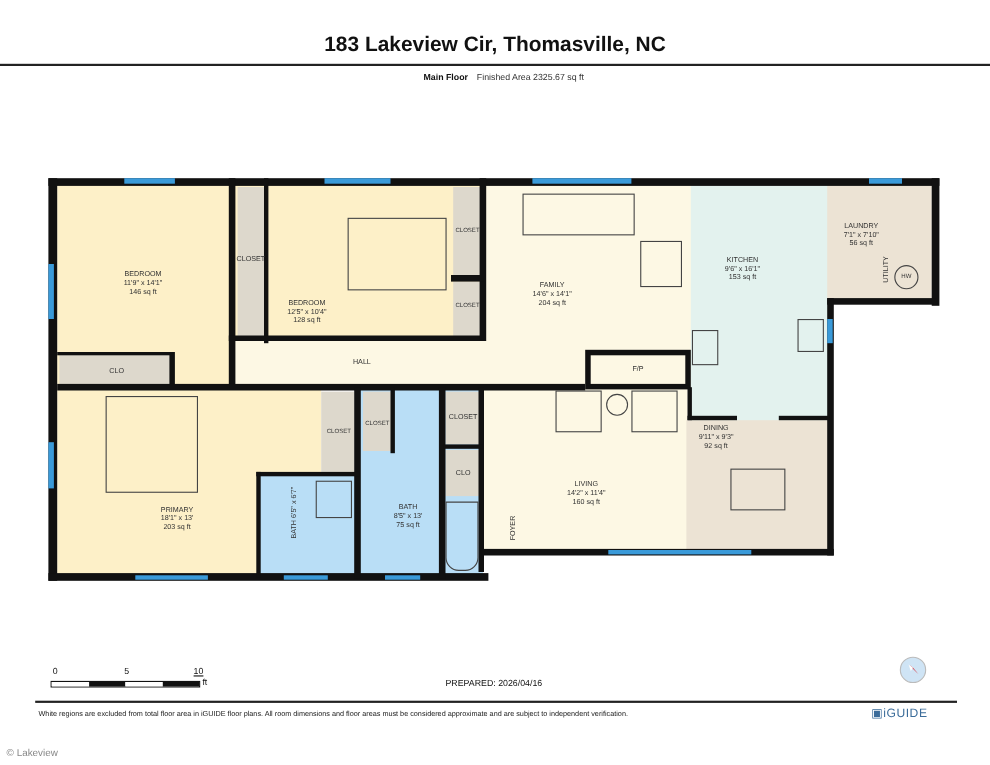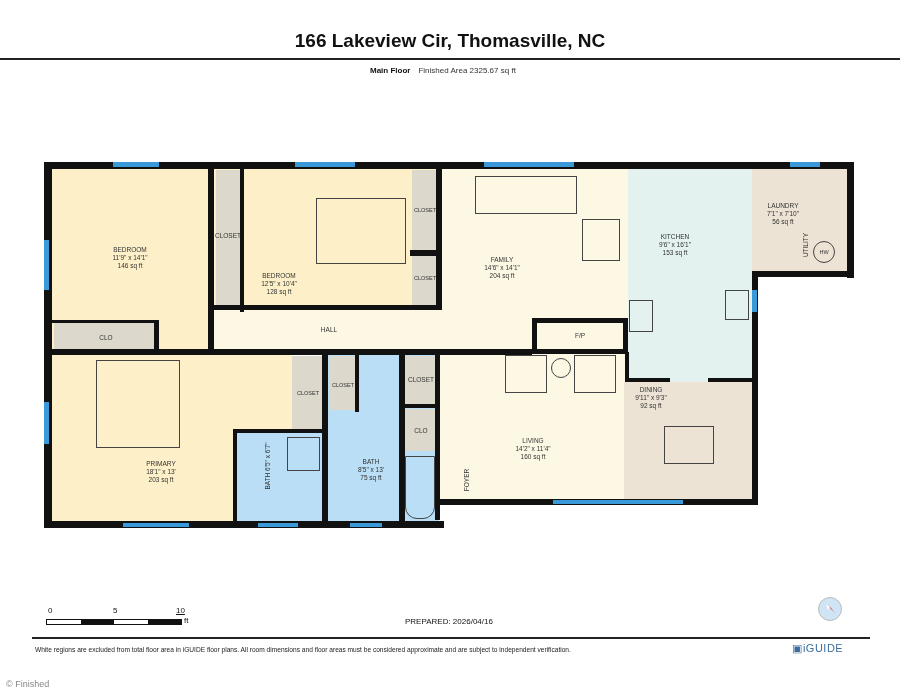--- a/index.html
+++ b/index.html
@@ -1,20 +1,20 @@
 <!DOCTYPE html>
 <html><head>
 <meta charset="utf-8">
 <style>
   html, body { margin:0; padding:0; background:#ffffff; }
   body { width:900px; height:695px; position:relative; overflow:hidden; font-family:"Liberation Sans", sans-serif; color:#111; }
   .title { position:absolute; left:0; top:30px; width:900px; text-align:center; font-weight:bold; font-size:19px; }
   .title-rule { position:absolute; left:0; top:58px; width:900px; height:2px; background:#222; }
   .subtitle { position:absolute; left:370px; top:66px; font-size:8px; color:#333; }
-  .subtitle b { margin-right:8px; color:#111; }
+  .subtitle b { margin-right:8px; color:#111;margin-left:15px; }
   .plan { position:absolute; left:0; top:0; width:900px; height:695px; }
   .room { position:absolute; }
   .lbl { position:absolute; font-size:6.5px; text-align:center; line-height:8px; color:#333; transform:translate(-50%,-50%); white-space:nowrap; }
   .wall { position:absolute; background:#111; }
   .win { position:absolute; background:#3a9ad9; }
   .closet { position:absolute; background:#ddd8cc; }
   .furn { position:absolute; border:1.2px solid #444; box-sizing:border-box; }
   .scale { position:absolute; left:46px; top:606px; }
   .scale .nums { position:relative; height:10px; font-size:8px; }
   .scale .nums span { position:absolute; top:0; }
@@ -25,21 +25,21 @@
   .foot-rule { position:absolute; left:32px; top:637px; width:838px; height:2px; background:#222; }
   .disclaimer { position:absolute; left:35px; top:646px; font-size:6.6px; color:#222; }
   .brand { position:absolute; left:792px; top:642px; font-size:11px; color:#3b6c9a; letter-spacing:0.5px; }
   .compass { position:absolute; left:818px; top:597px; width:22px; height:22px; border-radius:50%; background:#cfe4f5; border:1.5px solid #bbb; }
   .watermark { position:absolute; left:6px; top:679px; font-size:9px; color:#888; }
   .vert { writing-mode:vertical-rl; transform:translate(-50%,-50%) rotate(180deg); }
 </style>
 </head>
 <body>
 
-<div class="title">166 Lakeview Cir, Thomasville, NC</div>
+<div class="title">183 Lakeview Cir, Thomasville, NC</div>
 <div class="title-rule"></div>
 <div class="subtitle"><b>Main Floor</b><span>Finished Area 2325.67 sq ft</span></div>
 
 <div class="plan">
 
   <div class="room" style="left:52px;top:168px;width:160px;height:182px;background:#fdf0c8;"></div>
   <div class="room" style="left:212px;top:168px;width:230px;height:142px;background:#fdf0c8;"></div>
   <div class="room" style="left:212px;top:310px;width:320px;height:42px;background:#fdf8e4;"></div>
   <div class="room" style="left:440px;top:168px;width:190px;height:185px;background:#fdf8e4;"></div>
   <div class="room" style="left:628px;top:168px;width:125px;height:215px;background:#e3f2ee;"></div>
@@ -194,13 +194,13 @@
 <div class="prepared">PREPARED: 2026/04/16</div>
 <div class="compass">
   <svg width="22" height="22" viewBox="0 0 22 22">
       <polygon points="7,6 16,15 11,9" fill="#d8232a"></polygon>
       <polygon points="7,6 11,9 9,12" fill="#ffffff"></polygon>
     </svg>
 </div>
 <div class="foot-rule"></div>
 <div class="disclaimer">White regions are excluded from total floor area in iGUIDE floor plans. All room dimensions and floor areas must be considered approximate and are subject to independent verification.</div>
 <div class="brand"><span>▣</span><span>iGUIDE</span></div>
-<div class="watermark">© Finished</div>
+<div class="watermark">© Lakeview</div>
 
 </body></html>

